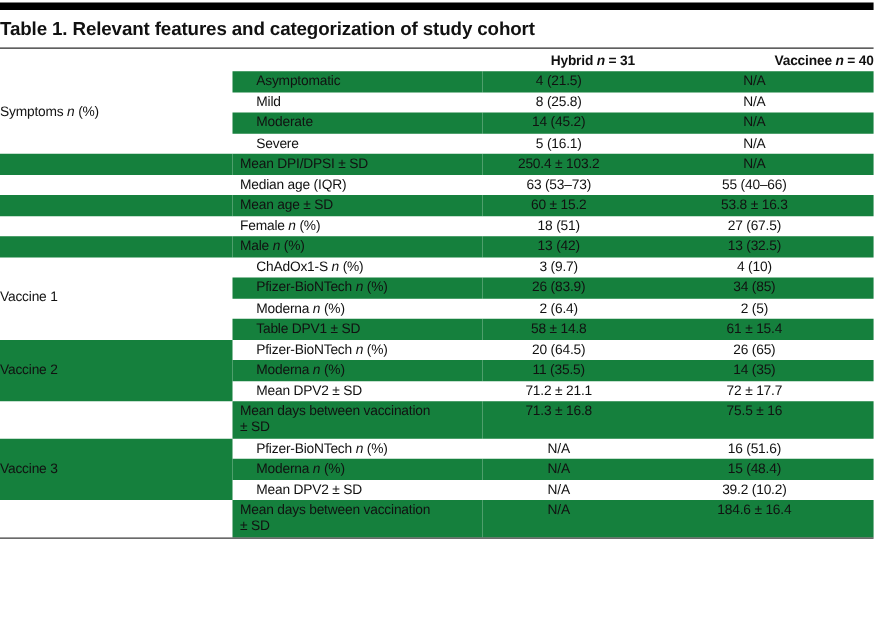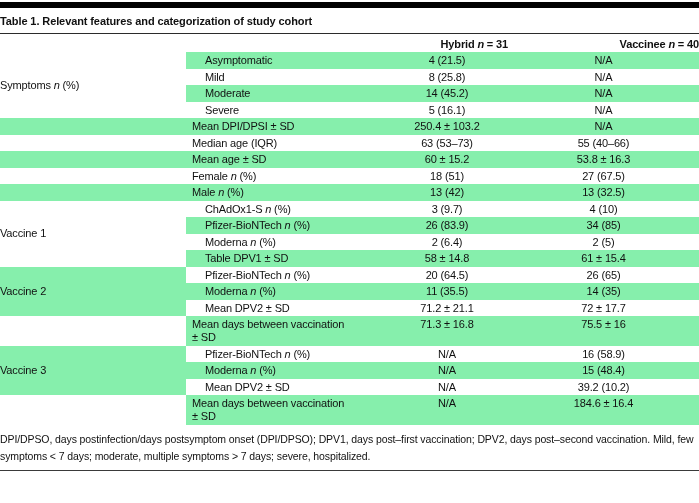--- a/index.html
+++ b/index.html
@@ -5,42 +5,42 @@
   html,body{margin:0;padding:0;background:#ffffff;}
   body{
     width:699px;height:503px;overflow:hidden;
     font-family:"Liberation Sans", sans-serif;
     color:#111111;
     -webkit-font-smoothing:antialiased;
   }
   .page{width:699px;}
   .top-rule{height:6px;background:#000000;margin-top:2px;}
   .table-title{
-    font-size:11px;font-weight:bold;letter-spacing:-0.1px;
+    font-size:15px;font-weight:bold;letter-spacing:-0.1px;
     margin:7px 0 6px 0;padding:0;
   }
   .title-rule{border-top:1.5px solid #2b2b2b;height:0;}
   table.cohort{
     border-collapse:collapse;table-layout:fixed;width:699px;
     font-size:11px;letter-spacing:-0.15px;
   }
   col.c-group{width:186px;}
   col.c-label{width:200px;}
   col.c-hybrid{width:122px;}
   col.c-vaccinee{width:191px;}
   th.hcell{
     font-weight:bold;text-align:right;vertical-align:bottom;
     padding:4px 0 2px 0;line-height:12px;
   }
   td{vertical-align:top;padding:2px 0 1.5px 0;line-height:13px;}
   td.gcell{vertical-align:middle;text-align:left;padding:0;}
   td.lcell{padding-left:6px;white-space:pre-line;}
   td.lcell.ind{padding-left:19px;}
   td.vcell{text-align:center;}
-  .shade{background:#86efac;}
+  .shade{background:#15803d;}
   i{font-style:italic;}
   .footnote{
     font-size:10.5px;letter-spacing:-0.1px;line-height:17px;
     margin:6px 0 5px 0;padding:0;
   }
   .bottom-rule{border-top:1.5px solid #3a3a3a;height:0;}
 </style>
 </head>
 <body>
 
@@ -157,21 +157,21 @@
           <td rowspan="1" class="gcell"></td>
           <td class="lcell shade">Mean days between vaccination
 ± SD</td>
           <td class="vcell shade">71.3 ± 16.8</td>
           <td class="vcell shade">75.5 ± 16</td>
         </tr>
         <tr>
           <td rowspan="3" class="gcell shade">Vaccine 3</td>
           <td class="lcell ind">Pfizer-BioNTech <i>n</i> (%)</td>
           <td class="vcell">N/A</td>
-          <td class="vcell">16 (58.9)</td>
+          <td class="vcell">16 (51.6)</td>
         </tr>
         <tr>
           <td class="lcell ind shade">Moderna <i>n</i> (%)</td>
           <td class="vcell shade">N/A</td>
           <td class="vcell shade">15 (48.4)</td>
         </tr>
         <tr>
           <td class="lcell ind">Mean DPV2 ± SD</td>
           <td class="vcell">N/A</td>
           <td class="vcell">39.2 (10.2)</td>
@@ -179,15 +179,14 @@
         <tr>
           <td rowspan="1" class="gcell"></td>
           <td class="lcell shade">Mean days between vaccination
 ± SD</td>
           <td class="vcell shade">N/A</td>
           <td class="vcell shade">184.6 ± 16.4</td>
         </tr>
       </tbody>
   </table>
 
-  <div class="footnote">DPI/DPSO, days postinfection/days postsymptom onset (DPI/DPSO); DPV1, days post–first vaccination; DPV2, days post–second vaccination. Mild, few symptoms &lt; 7 days; moderate, multiple symptoms &gt; 7 days; severe, hospitalized.</div>
   <div class="bottom-rule"></div>
 </div>
 
 </body></html>

